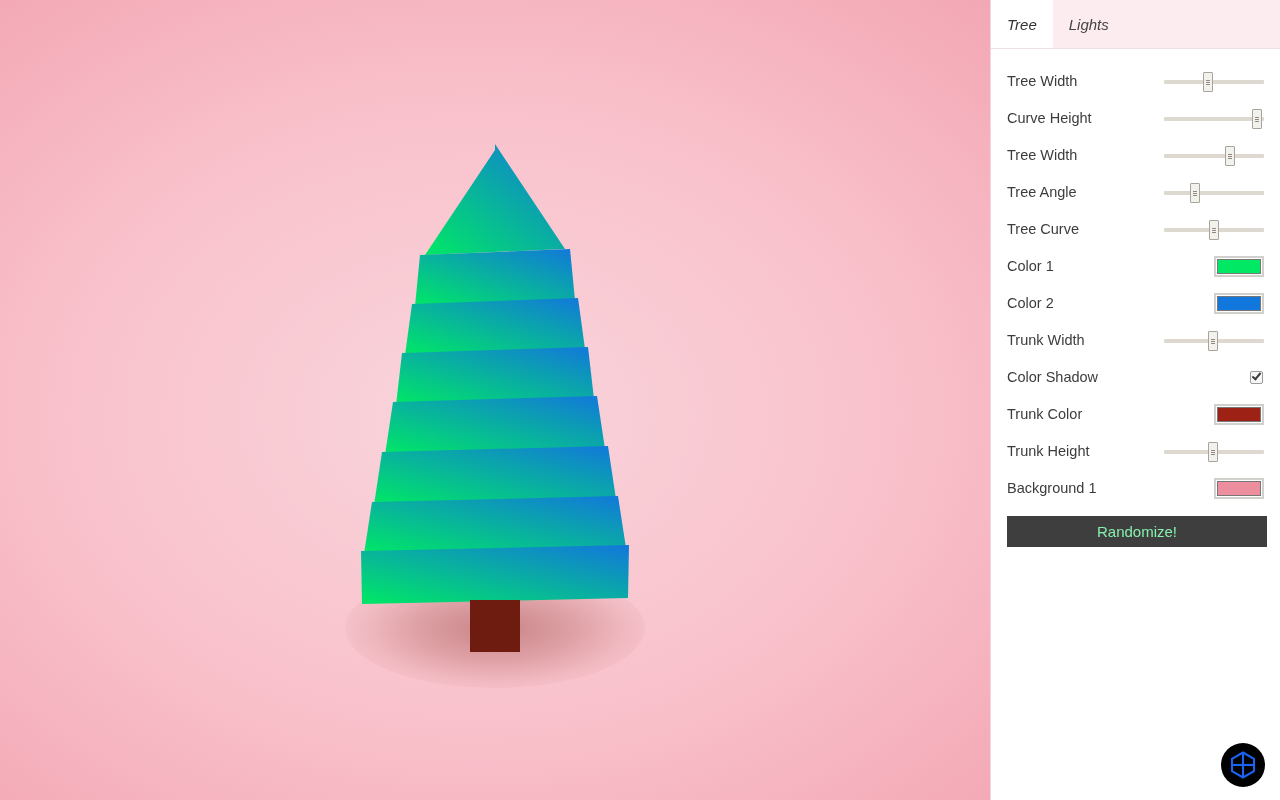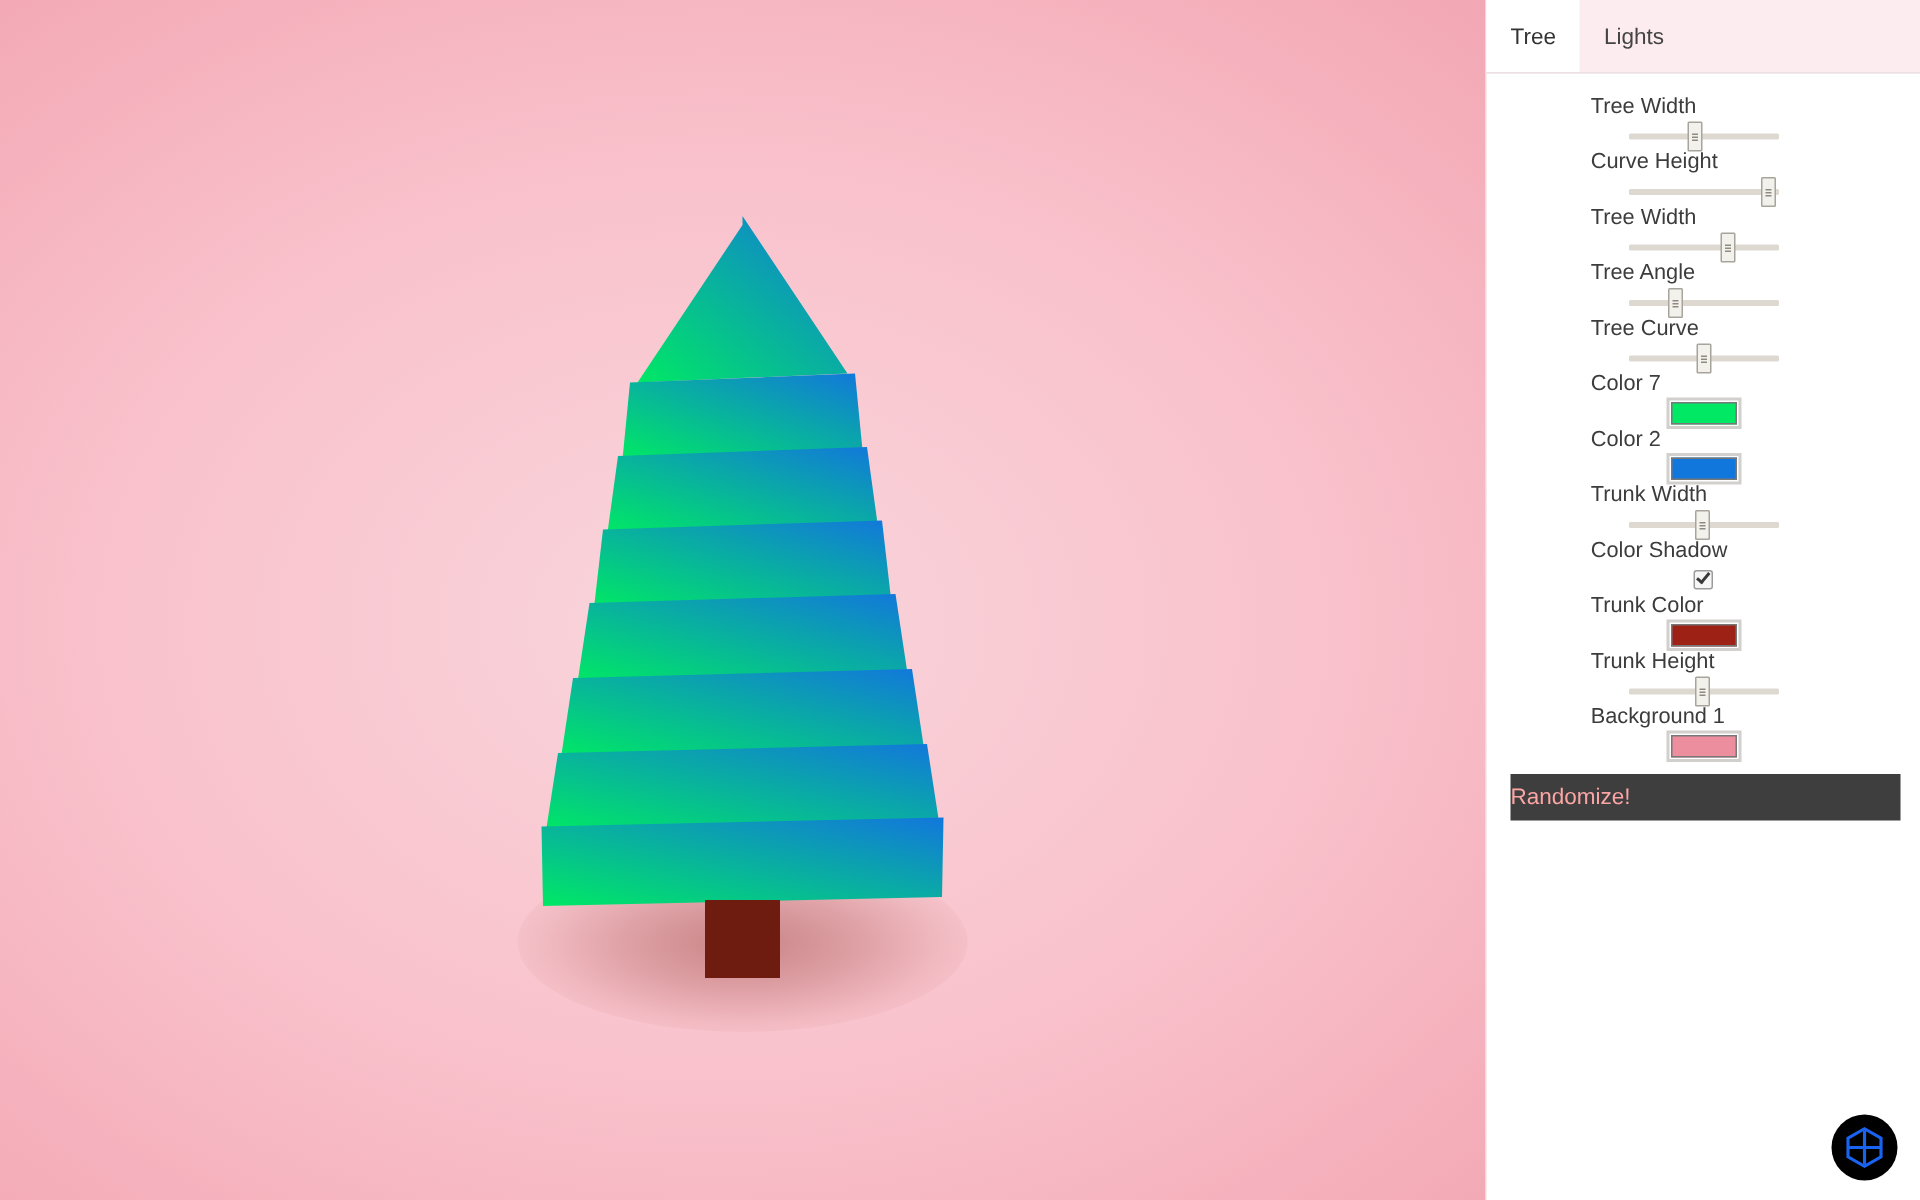--- a/index.html
+++ b/index.html
@@ -77,35 +77,35 @@
     align-items: center;
     justify-content: center;
     padding: 0 16px;
     font-size: 15px;
     color: #444444;
     cursor: pointer;
     background: transparent;
     border: none;
     font-family: "Liberation Sans", "DejaVu Sans", sans-serif;
     white-space: nowrap;
+    font-style: italic;
   }
   .tab.active {
     background: #ffffff;
     color: #333333;
   }
 
   #controls {
     padding: 14px 16px 0 16px;
   }
 
   .row {
     display: flex;
     align-items: center;
     height: 37px;
-    flex-direction: column;
   }
 
   .row-label {
     flex: 0 0 auto;
     width: 150px;
     font-size: 14.5px;
     color: #3c3c3c;
     line-height: 1.2;
     white-space: nowrap;
   }
@@ -206,26 +206,26 @@
 
   
   #randomize-row {
     padding: 9px 16px 0 16px;
   }
   #randomize-button {
     display: block;
     width: 260px;
     height: 31px;
     background: #3e3e3e;
-    color: #fca5a5;
+    color: #86efac;
     border: none;
     font-size: 15px;
     font-family: "Liberation Sans", "DejaVu Sans", sans-serif;
     cursor: pointer;
-    text-align: left;
+    text-align: center;
     line-height: 31px;
     padding: 0;
   }
 
   
   #logo-badge {
     position: absolute;
     right: 15px;
     bottom: 13px;
     width: 44px;
@@ -322,21 +322,21 @@
           <div class="row-control">
             <div class="slider">
               <div class="slider-track"></div>
               <div class="slider-thumb" style="left: 50%;">
                 <i></i>
               </div>
             </div>
           </div>
         </div>
         <div class="row">
-          <div class="row-label">Color 7</div>
+          <div class="row-label">Color 1</div>
           <div class="row-control">
             <div class="swatch">
               <div class="swatch-inner" style="background: rgb(0, 232, 100);"></div>
             </div>
           </div>
         </div>
         <div class="row">
           <div class="row-label">Color 2</div>
           <div class="row-control">
             <div class="swatch">

